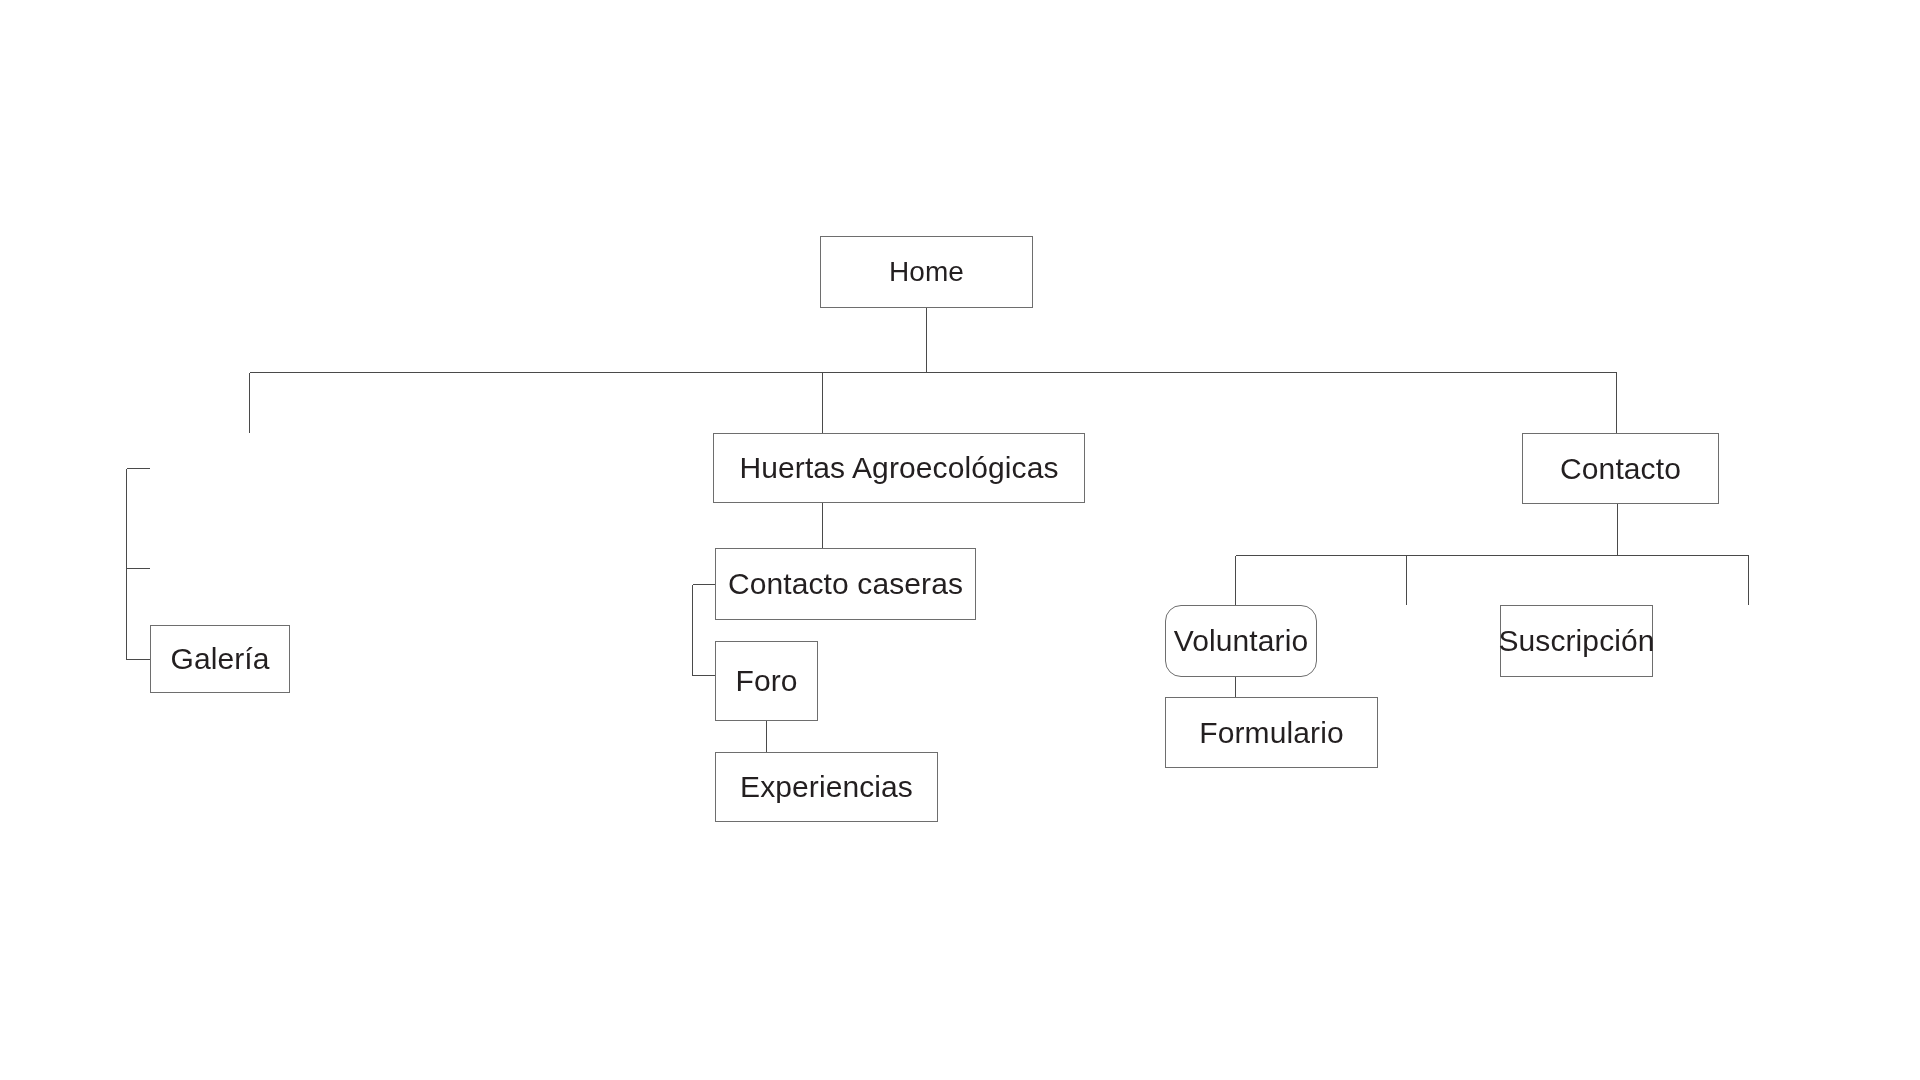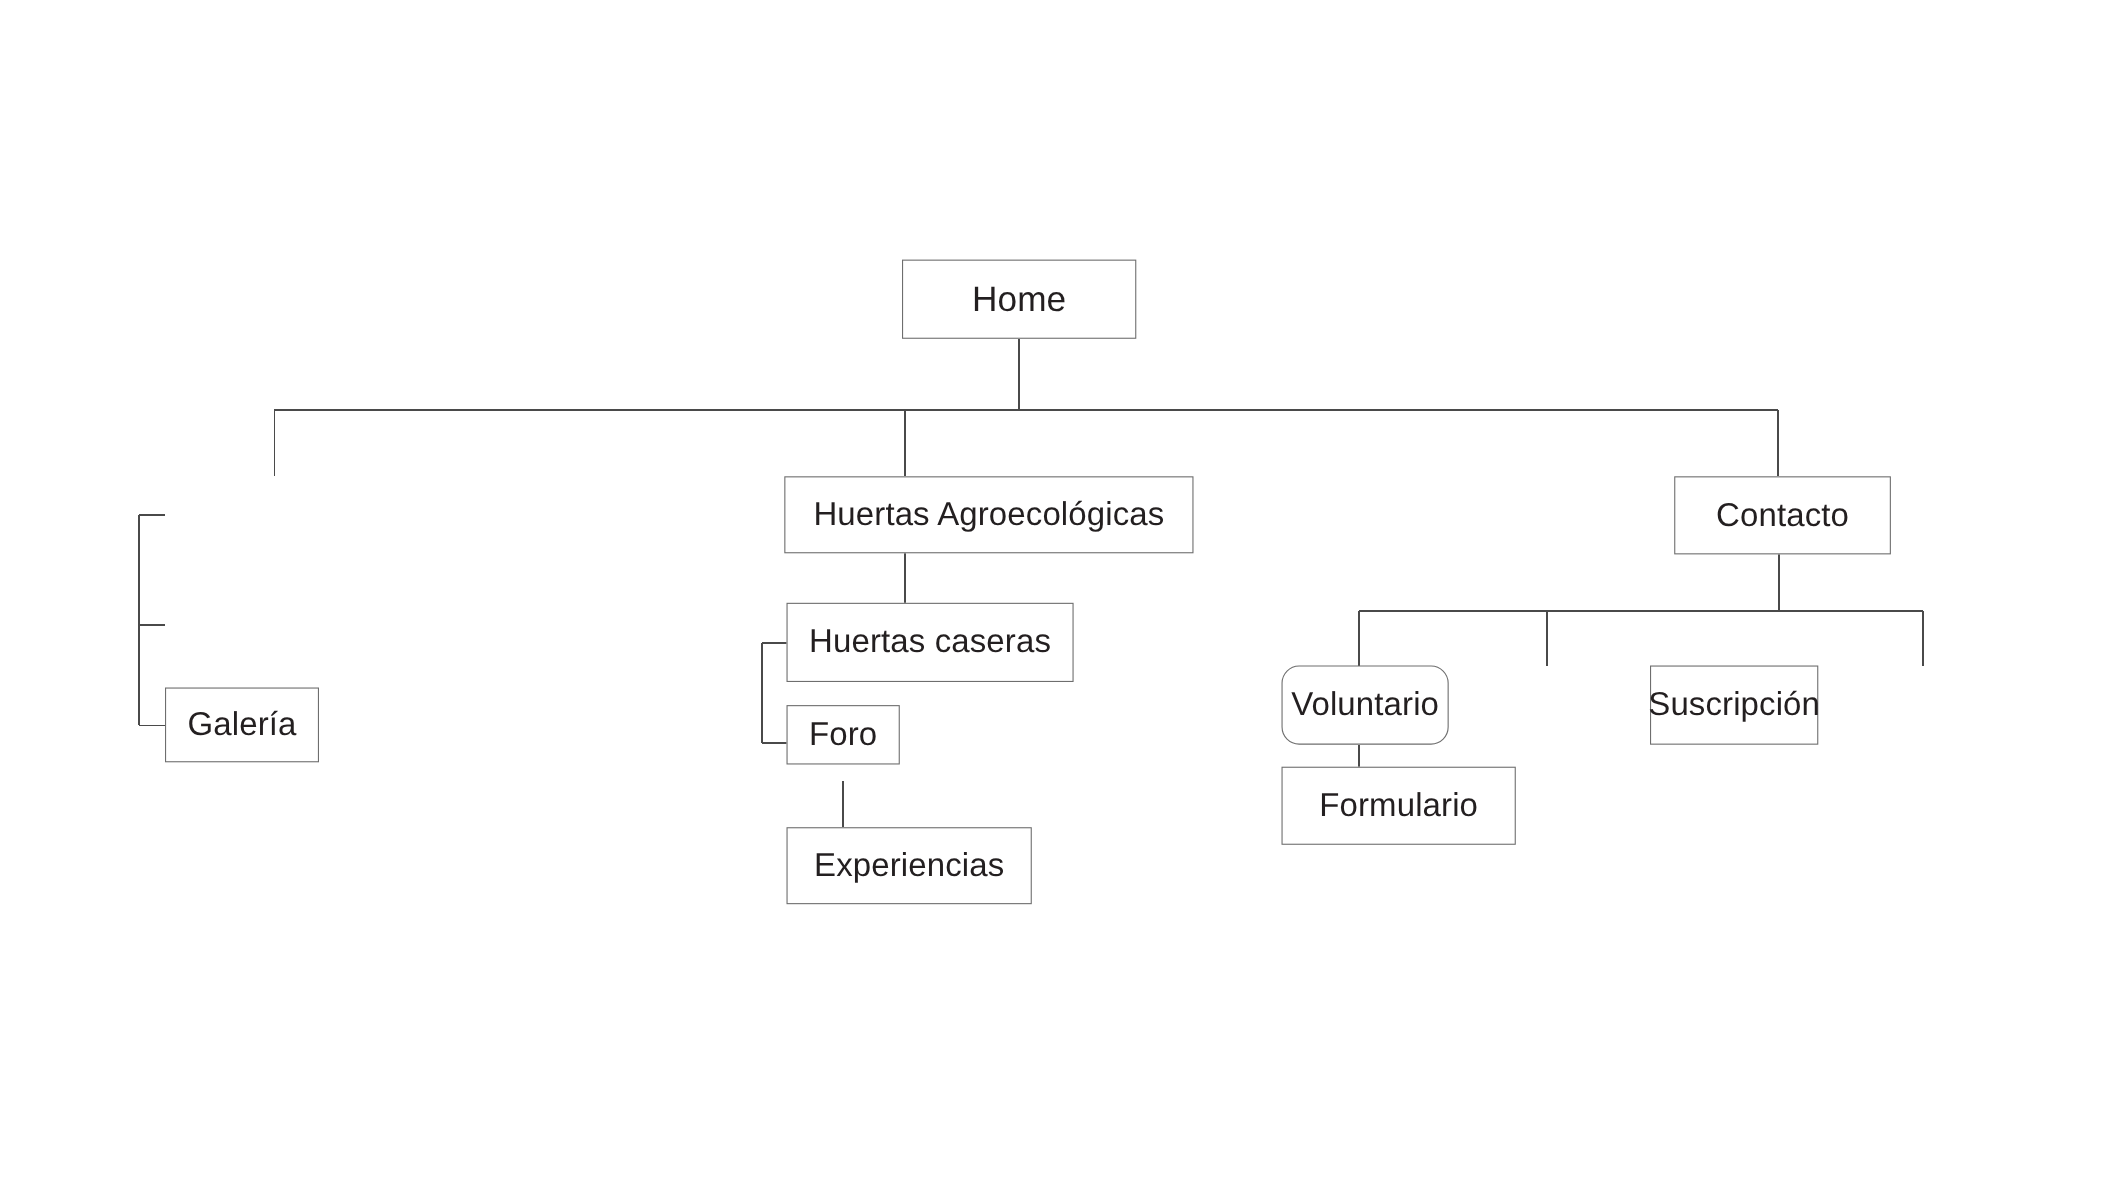--- a/index.html
+++ b/index.html
@@ -24,21 +24,21 @@
     align-items: center;
     justify-content: center;
   }
   .node-label {
     color: #231f20;
     font-size: 30px;
     line-height: 1;
     white-space: nowrap;
     letter-spacing: 0.1px;
   }
-  .node-root .node-label { font-size: 32px; }
+  .node-root .node-label { font-size: 28px; }
   svg.edges {
     position: absolute;
     left: 0;
     top: 0;
     width: 1920px;
     height: 1080px;
     pointer-events: none;
   }
 </style>
 </head>
@@ -86,24 +86,24 @@
 
   <div class="node" style="left:150px; top:625px; width:140px; height:68px;">
     <span class="node-label">Galería</span>
   </div>
 
   <div class="node" style="left:713px; top:433px; width:372px; height:70px;">
     <span class="node-label">Huertas Agroecológicas</span>
   </div>
 
   <div class="node" style="left:715px; top:548px; width:261px; height:72px;">
-    <span class="node-label">Huertas caseras</span>
+    <span class="node-label">Contacto caseras</span>
   </div>
 
-  <div class="node" style="left:715px; top:641px; width:103px; height:54px;">
+  <div class="node" style="left:715px; top:641px; width:103px; height:80px;">
     <span class="node-label">Foro</span>
   </div>
 
   <div class="node" style="left:715px; top:752px; width:223px; height:70px;">
     <span class="node-label">Experiencias</span>
   </div>
 
   <div class="node" style="left:1522px; top:433px; width:197px; height:71px;">
     <span class="node-label">Contacto</span>
   </div>

